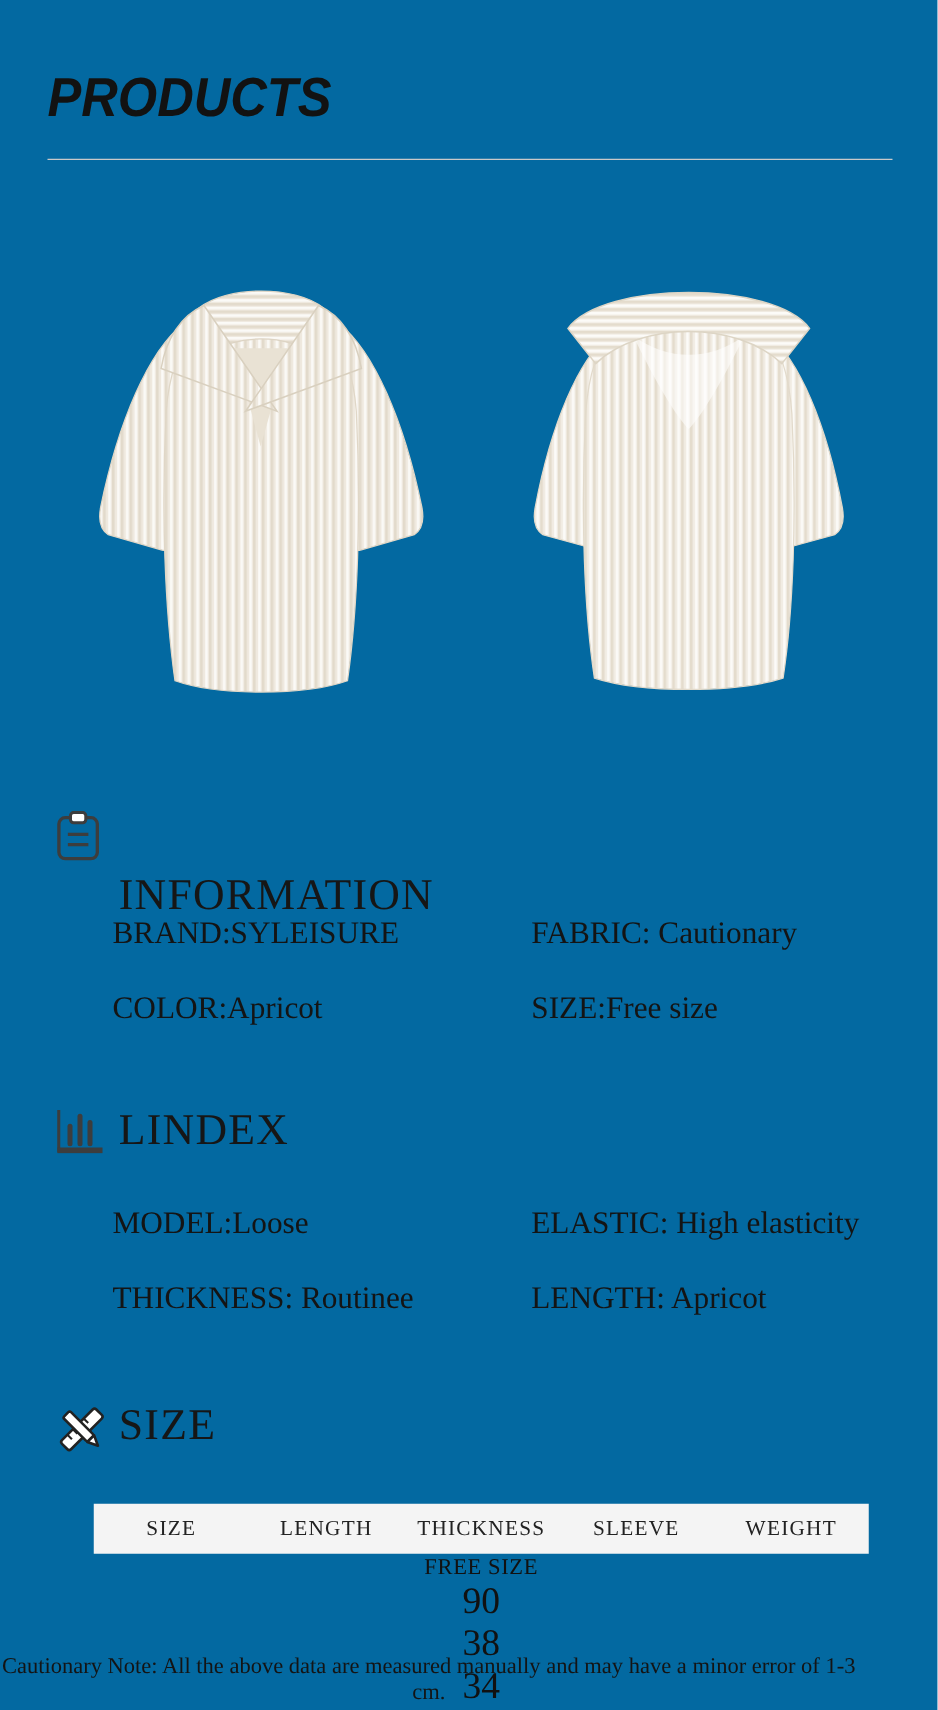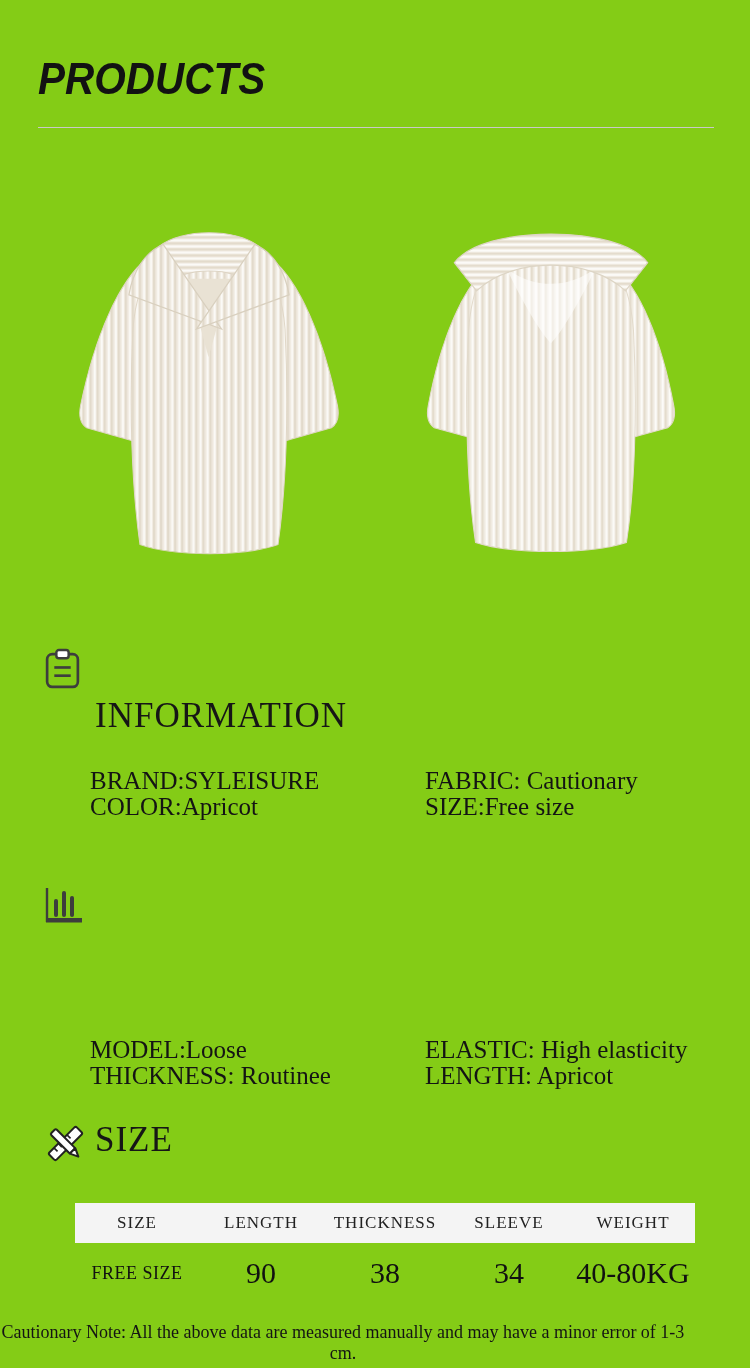--- a/index.html
+++ b/index.html
@@ -1,18 +1,18 @@
 <!DOCTYPE html>
 <html><head>
 <meta charset="utf-8">
 <style>
   * { margin:0; padding:0; box-sizing:border-box; }
   html,body { background:#ffffff; }
   .page {
-    position:relative; width:750px; height:1368px; background:#84cc16;
+    position:relative; width:750px; height:1368px; background:#0369a1;
     font-family:"Liberation Serif", serif; color:#1c1c1c; overflow:hidden;
   }
   .page-title {
     position:absolute; left:38px; top:54px;
     font-family:"Liberation Sans", sans-serif;
     font-style:italic; font-weight:700; font-size:44px;
     letter-spacing:0px; color:#121212;
     transform:scaleX(0.92); transform-origin:left center;
     white-space:nowrap;
   }
@@ -30,30 +30,30 @@
     position:absolute; left:95px;
     font-size:35px; font-weight:400; letter-spacing:1px; color:#161616;
     white-space:nowrap;
   }
   .h-info   { top:648px;margin-top:48px; }
   .h-lindex { top:884px; }
   .h-size   { top:1120px; }
 
   .spec-grid { position:absolute; left:90px; width:630px; height:120px; }
   .g-info   { top:733px; }
-  .g-lindex { top:1002px; }
+  .g-lindex { top:965px; }
   .spec-cell { position:absolute; font-size:25px; color:#141414; white-space:nowrap; }
   .c0 { left:0; }
   .c1 { left:335px; }
-  .r0 { top:0;margin-top:34px; }
+  .r0 { top:0; }
   .r1 { top:60px; }
 
   .size-table { position:absolute; left:75px; top:1203px; width:620px; }
   .thead { display:flex; height:40px; background:#f4f4f4; align-items:center; }
-  .trow  { display:flex; height:60px; align-items:center; }
+  .trow  { display:flex; height:60px; align-items:center;flex-direction:column; }
   .th {
     width:124px; text-align:center; font-size:17px; letter-spacing:1px; color:#222222;
   }
   .td { width:124px; text-align:center; color:#111111; }
   .td-label { font-size:18px; letter-spacing:0.5px; }
   .td-num   { font-size:30px; }
 
   .caution {
     position:absolute; left:0; top:1322px; width:686px;
     text-align:center; font-size:18px; color:#141414;
@@ -134,20 +134,21 @@
     <span class="spec-cell c1 r1">SIZE:Free size</span>
   </div>
 
   <svg class="sec-icon icon-lindex" viewBox="0 0 40 42" aria-hidden="true">
     <line x1="3" y1="4" x2="3" y2="38" stroke="#3d3d3d" stroke-width="2.4"></line>
     <rect x="2" y="34" width="36" height="4.5" fill="#3d3d3d"></rect>
     <line x1="12" y1="17" x2="12" y2="31" stroke="#3d3d3d" stroke-width="4" stroke-linecap="round"></line>
     <line x1="20" y1="9" x2="20" y2="31" stroke="#3d3d3d" stroke-width="4" stroke-linecap="round"></line>
     <line x1="28" y1="14" x2="28" y2="31" stroke="#3d3d3d" stroke-width="4" stroke-linecap="round"></line>
   </svg>
+  <h2 class="sec-heading h-lindex">LINDEX</h2>
   <div class="spec-grid g-lindex">
     <span class="spec-cell c0 r0">MODEL:Loose</span>
     <span class="spec-cell c1 r0">ELASTIC: High elasticity</span>
     <span class="spec-cell c0 r1">THICKNESS: Routinee</span>
     <span class="spec-cell c1 r1">LENGTH: Apricot</span>
   </div>
 
   <svg class="sec-icon icon-size" viewBox="0 0 44 46" aria-hidden="true">
     <g transform="rotate(-45 22 23)">
       <rect x="3" y="18" width="38" height="10" rx="2" fill="#ffffff" stroke="#222222" stroke-width="2"></rect>

